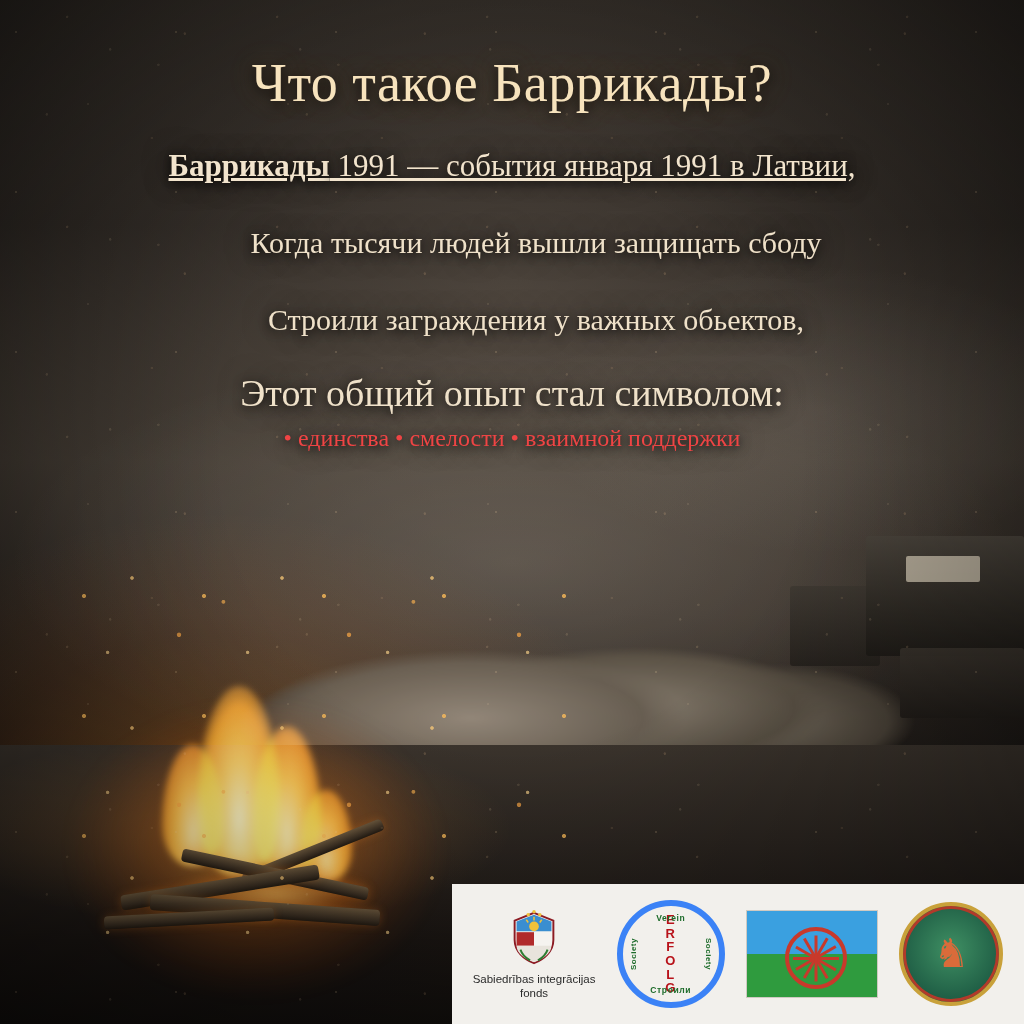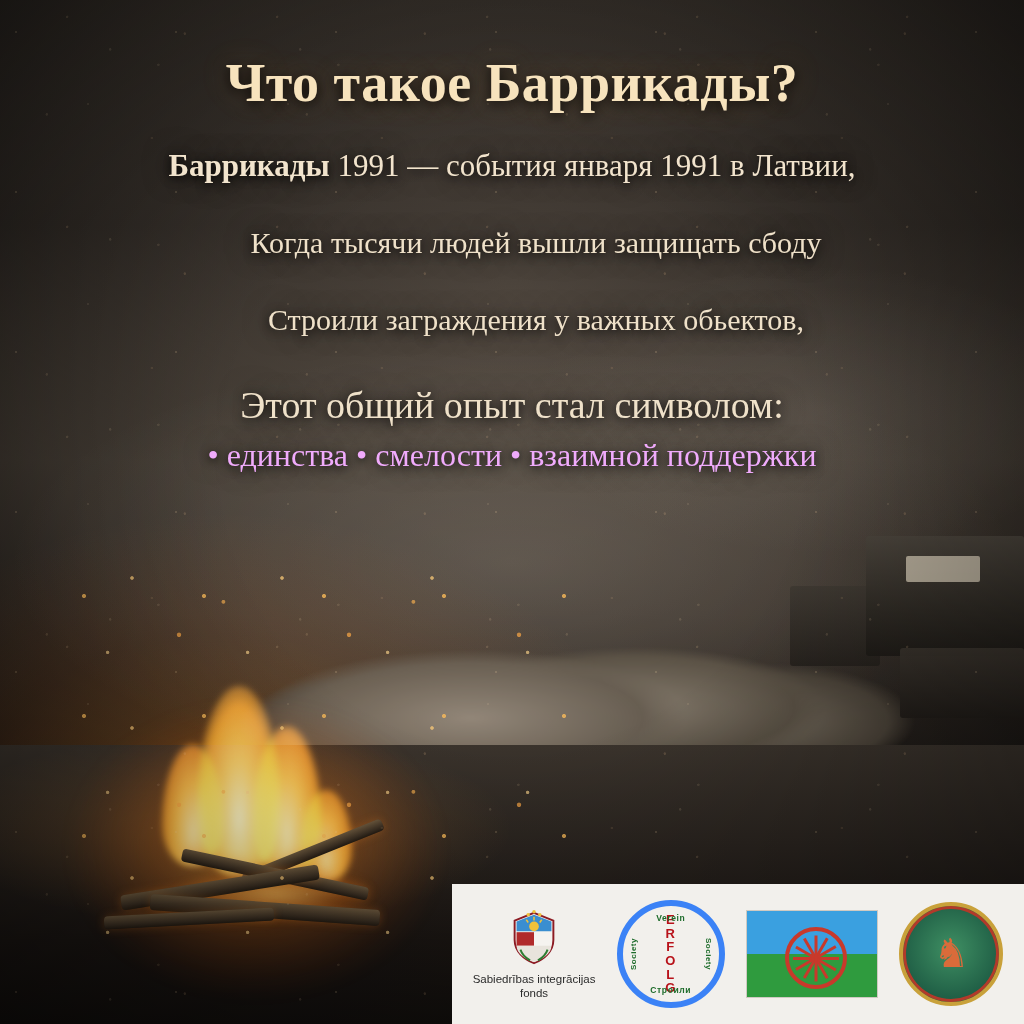--- a/index.html
+++ b/index.html
@@ -164,48 +164,49 @@
   
   .text-wrap {
     position: absolute;
     left: 0; right: 0; top: 52px;
     text-align: center;
     color: #f4e6cf;
     text-shadow: 0 2px 10px rgba(0,0,0,0.85), 0 0 26px rgba(0,0,0,0.6);
   }
   .title {
     font-size: 54px;
-    font-weight: 700;
+    font-weight: 400;
     color: #f7e3bd;
     letter-spacing: 0.5px;
     margin: 0 0 34px 0;
     text-shadow: 0 3px 14px rgba(0,0,0,0.9), 0 0 30px rgba(255,180,90,0.22);
   }
   .lead {
     font-size: 31px;
     margin: 0 0 38px 0;
     color: #f2e4cd;
+    text-decoration: underline;
   }
   .lead b { font-weight: 700; }
   .para {
     font-size: 30px;
     line-height: 1.42;
     margin: 0 0 34px 0;
     color: #efe1c9;
     padding-left: 48px;
   }
-  .para.tight { margin-bottom: 42px; }
+  .para.tight { margin-bottom: 30px; }
   .symbol-line {
     font-size: 38px;
     margin: 0 0 10px 0;
     color: #efe1c9;
   }
   .values {
-    font-size: 32px;
-    color: #f0abfc;
+    font-size: 24px;
+    color: #ef4444;
     margin: 0;
   }
 
   
   .logo-bar {
     position: absolute;
     left: 452px; bottom: 0;
     width: 572px; height: 140px;
     background: #f2f0ec;
     display: flex;

